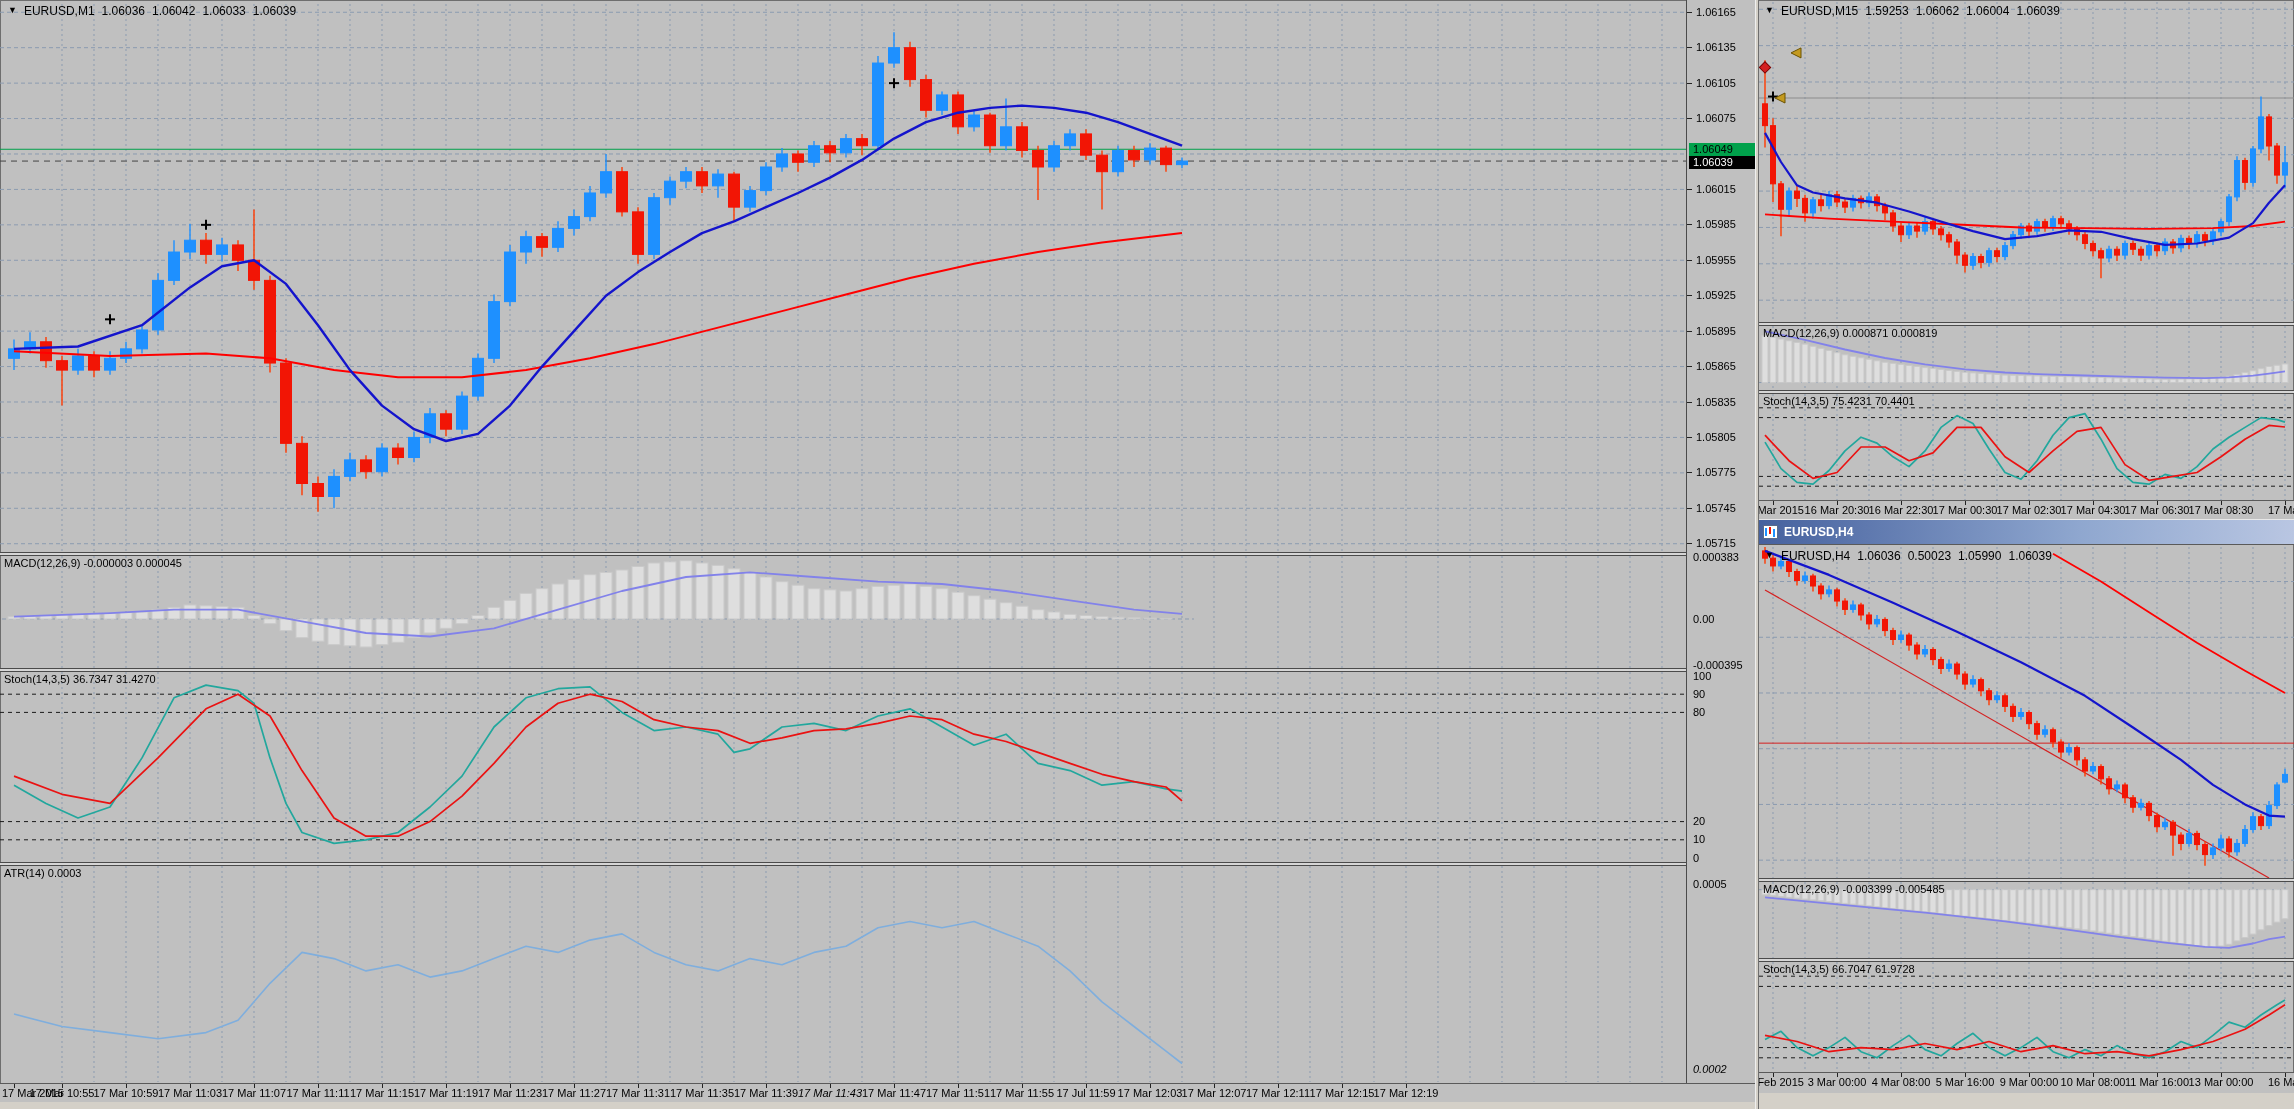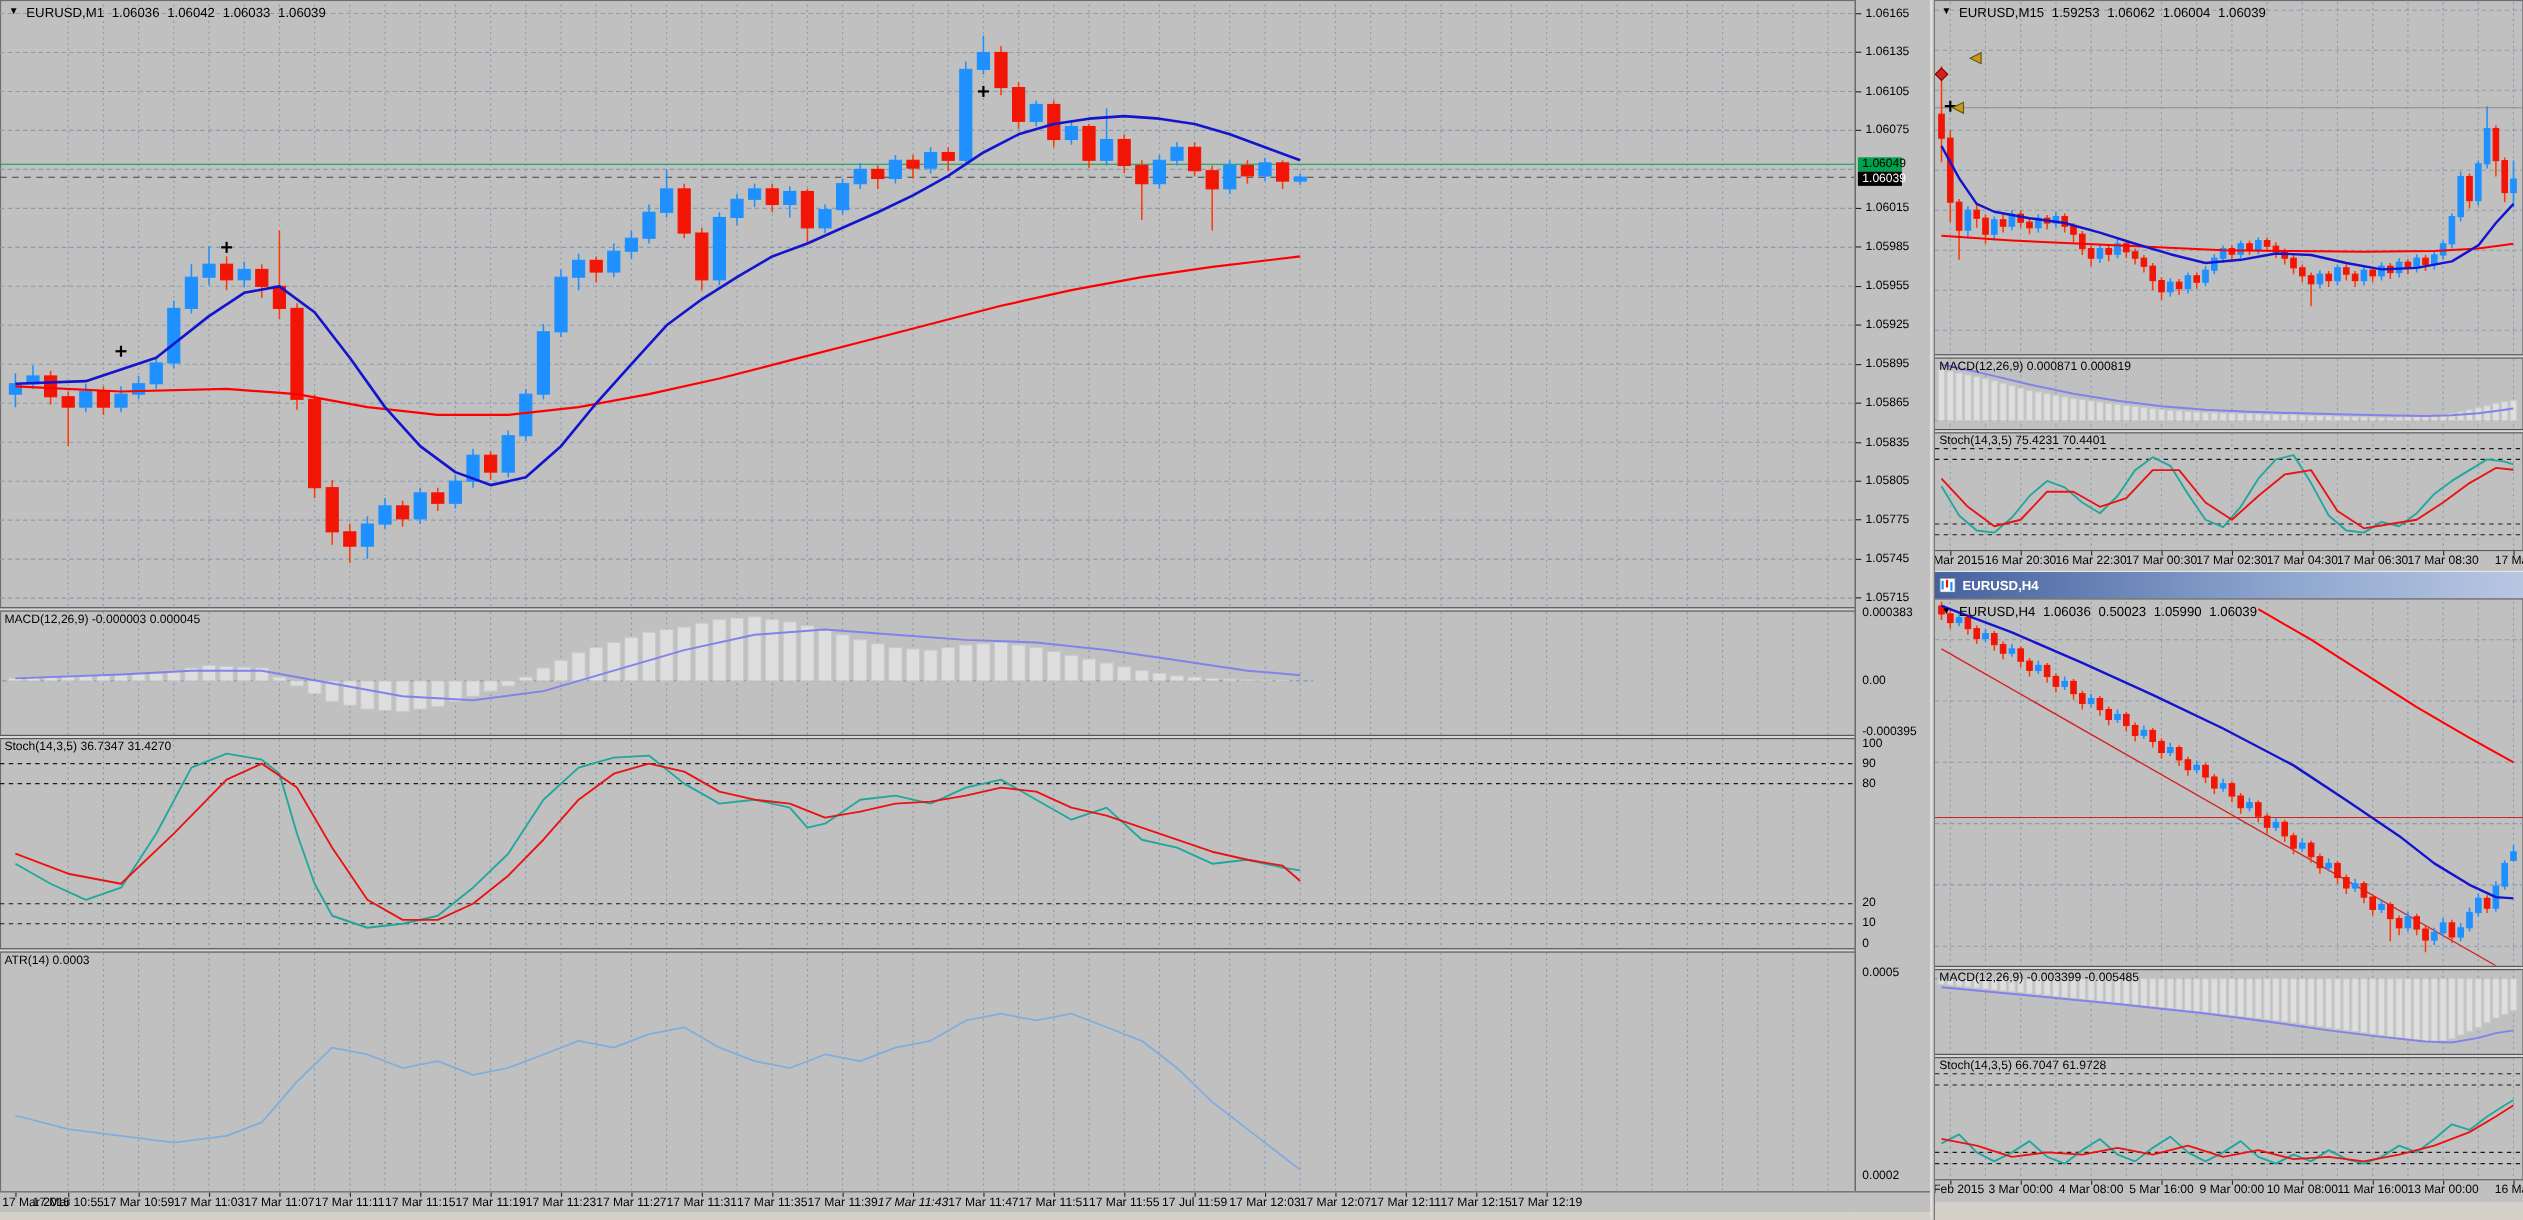--- a/index.html
+++ b/index.html
@@ -9,21 +9,21 @@
   .ohlc-header{position:absolute;display:flex;gap:7px;font-size:12px;color:#000;white-space:nowrap;z-index:6;}
   .ohlc-header .chev{font-size:9px;position:relative;top:1px;}
   .ind-label{position:absolute;font-size:11px;color:#000;white-space:nowrap;z-index:6;}
   .sep{position:absolute;height:4px;background:#d6d6d6;border-top:1px solid #4b4b4b;border-bottom:1px solid #4b4b4b;box-sizing:border-box;z-index:5;}
   .time-axis{position:absolute;background:#C0C0C0;border-top:1px solid #5a5a5a;overflow:hidden;z-index:5;}
   .time-axis span{position:absolute;top:3px;font-size:11px;color:#000;white-space:nowrap;transform:translateX(-50%);}
   .time-axis i{position:absolute;top:0;width:1px;height:4px;background:#222;}
   .axis-col{position:absolute;left:1686px;top:0;width:69px;height:1083px;background:#C0C0C0;border-left:1px solid #4b4b4b;z-index:5;}
   .axis-col .tick{position:absolute;left:9px;font-size:11px;color:#000;white-space:nowrap;}
   .axis-col .tickdash{position:absolute;left:0;width:5px;height:1px;background:#222;}
-  .pricebox{position:absolute;left:2px;width:40px;height:13px;font-size:11px;line-height:13px;text-align:left;padding-left:4px;box-sizing:border-box;z-index:7;}
+  .pricebox{position:absolute;left:2px;width:66px;height:13px;font-size:11px;line-height:13px;text-align:left;padding-left:4px;box-sizing:border-box;z-index:7;}
   .divider{position:absolute;left:1755px;top:0;width:4px;height:1109px;background:#D4D0C8;border-left:1px solid #efefef;border-right:1px solid #6e6e6e;box-sizing:border-box;z-index:8;}
   .titlebar{position:absolute;left:1759px;top:519px;width:535px;height:26px;background:linear-gradient(90deg,#46619e,#8fa7cf 60%,#b9c6e2);display:flex;align-items:center;gap:6px;padding-left:4px;box-sizing:border-box;z-index:8;border-top:1px solid #e8e8e8;border-bottom:1px solid #5a5a5a;}
   .titlebar .t{color:#fff;font-weight:bold;font-size:12px;}
   .frame-strip{position:absolute;background:#D4D0C8;z-index:4;}
   #screen{outline:1px solid #6e6e6e;outline-offset:-1px;}
 </style>
 </head>
 <body>
 
 <div id="screen">
@@ -1085,21 +1085,21 @@
       <div class="tick" style="left: 6px; top: 551px;">0.000383</div>
       <div class="tick" style="left: 6px; top: 613px;">0.00</div>
       <div class="tick" style="left: 6px; top: 659px;">-0.000395</div>
       <div class="tick" style="left: 6px; top: 670px;">100</div>
       <div class="tick" style="left: 6px; top: 688px;">90</div>
       <div class="tick" style="left: 6px; top: 706px;">80</div>
       <div class="tick" style="left: 6px; top: 815px;">20</div>
       <div class="tick" style="left: 6px; top: 833px;">10</div>
       <div class="tick" style="left: 6px; top: 852px;">0</div>
       <div class="tick" style="left: 6px; top: 878px;">0.0005</div>
-      <div class="tick" style="left: 6px; top: 1063px;">0.0002</div>
+      <div class="tick" style="left: 6px; top: 1063px; font-style: italic;">0.0002</div>
     </div>
 
   <div class="time-axis" id="taxisM1" style="left:0;top:1083px;width:1686px;height:18px;">
       <i style="left: 14px;"></i>
       <span style="left: 2px; transform: none;">17 Mar 2015</span>
       <i style="left: 62px;"></i>
       <span style="left: 62px;">17 Mar 10:55</span>
       <i style="left: 126px;"></i>
       <span style="left: 126px;">17 Mar 10:59</span>
       <i style="left: 190px;"></i>

